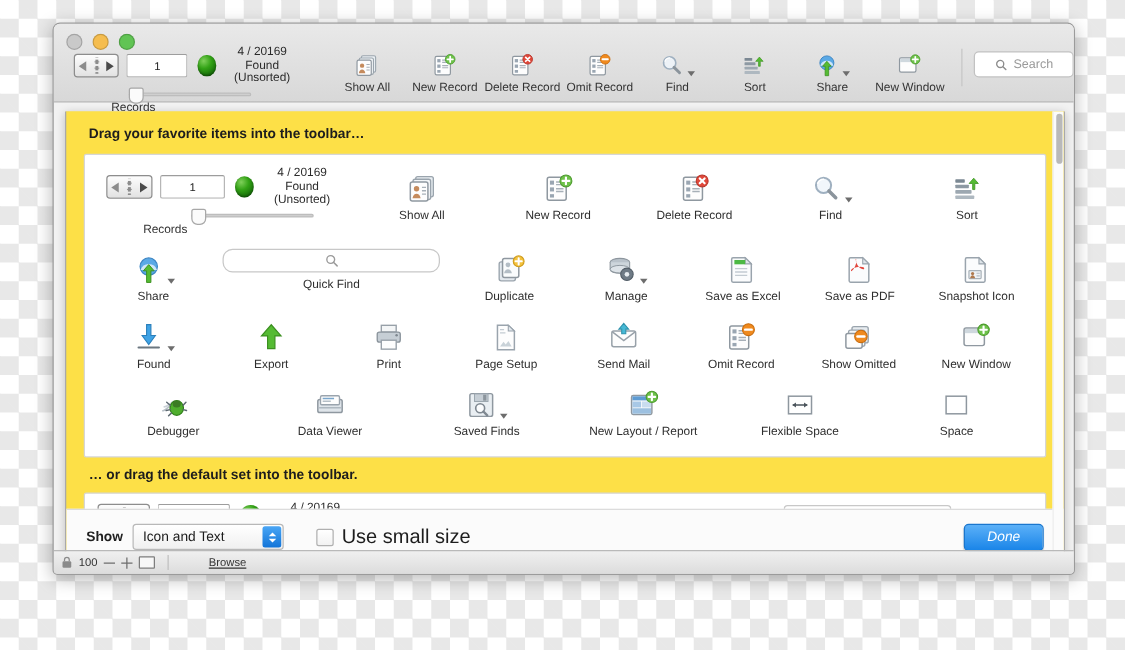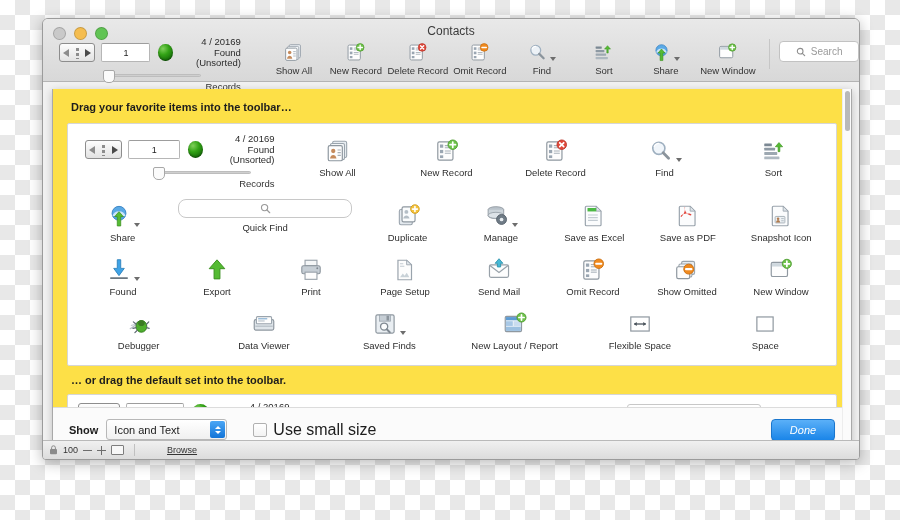--- a/index.html
+++ b/index.html
@@ -83,28 +83,28 @@
   .numfield{
     width:56px;height:17px;border:1px solid #b6b6b6;border-top-color:#9d9d9d;
     background:#fff;margin-left:6px;border-radius:2px;
     font-size:9px;color:#222;display:flex;align-items:center;justify-content:center;
   }
   .globe{
     width:17px;height:17px;border-radius:50%;margin-left:8px;
     background:radial-gradient(circle at 33% 28%, #7fd05a 0%, #33a316 38%, #146a08 80%);
     box-shadow:inset 0 -1px 2px rgba(0,0,0,.35);
   }
-  .foundtxt{margin-left:6px;font-size:9.5px;line-height:10.5px;color:#2b2b2b;text-align:right;}
+  .foundtxt{margin-left:6px;font-size:9.5px;line-height:10.5px;color:#2b2b2b;text-align:center;}
   .slider-wrap{width:98px;margin-left:44px;margin-top:1px;position:relative;height:11px;}
   .slider-track{position:absolute;left:0;right:0;top:4px;height:3px;background:#cfcfcf;border-radius:2px;border:1px solid #bdbdbd;box-sizing:border-box;}
   .slider-knob{
     position:absolute;left:0;top:0;width:10px;height:11px;background:#fbfbfb;
     border:1px solid #a8a8a8;border-radius:2px 2px 5px 5px;
   }
-  .recnav-cap{width:100%;text-align:right;font-size:9.5px;color:#333;margin-top:0px;padding-left:30px;box-sizing:border-box;}
+  .recnav-cap{width:100%;text-align:left;font-size:9.5px;color:#333;margin-top:0px;padding-left:30px;box-sizing:border-box;}
 
   
   .searchbox{
     width:168px;height:19px;border:1px solid #c2c2c2;border-radius:4px;background:#fff;
     display:flex;align-items:center;justify-content:center;gap:5px;margin-top:4px;
     font-size:10px;color:#9a9a9a;
   }
 
   
   .sheet{
@@ -211,21 +211,20 @@
 <div id="root">
 
   <div class="window">
 
     <div class="titlebar">
       <div class="lights">
         <div class="light l-red"></div>
         <div class="light l-yellow"></div>
         <div class="light l-green"></div>
       </div>
-      <div class="win-title">Contacts</div>
 
       <div class="toolbar">
         <div class="tb-left">
           <div class="recnav">
             <div class="recnav-row">
               <div class="arrows">
                 <div class="tri tri-l"></div>
                 <div class="tri tri-r"></div>
               </div>
               <div class="numfield">1</div>

